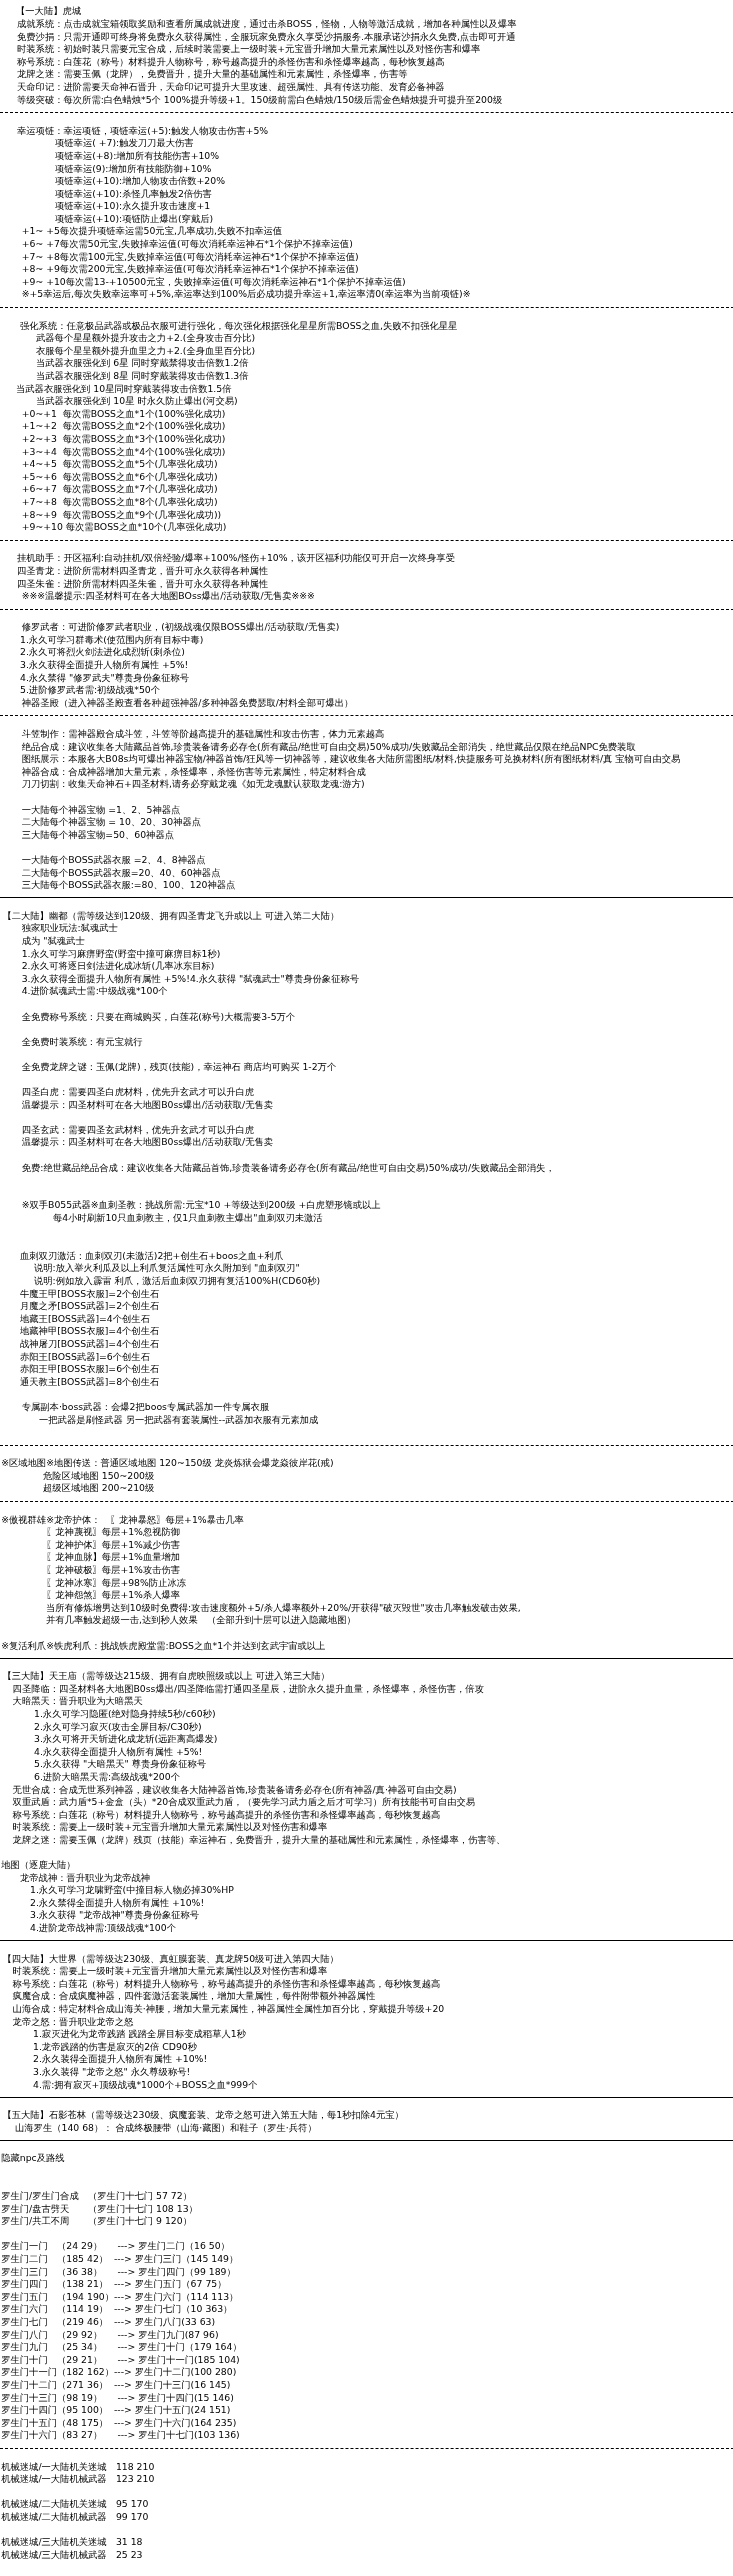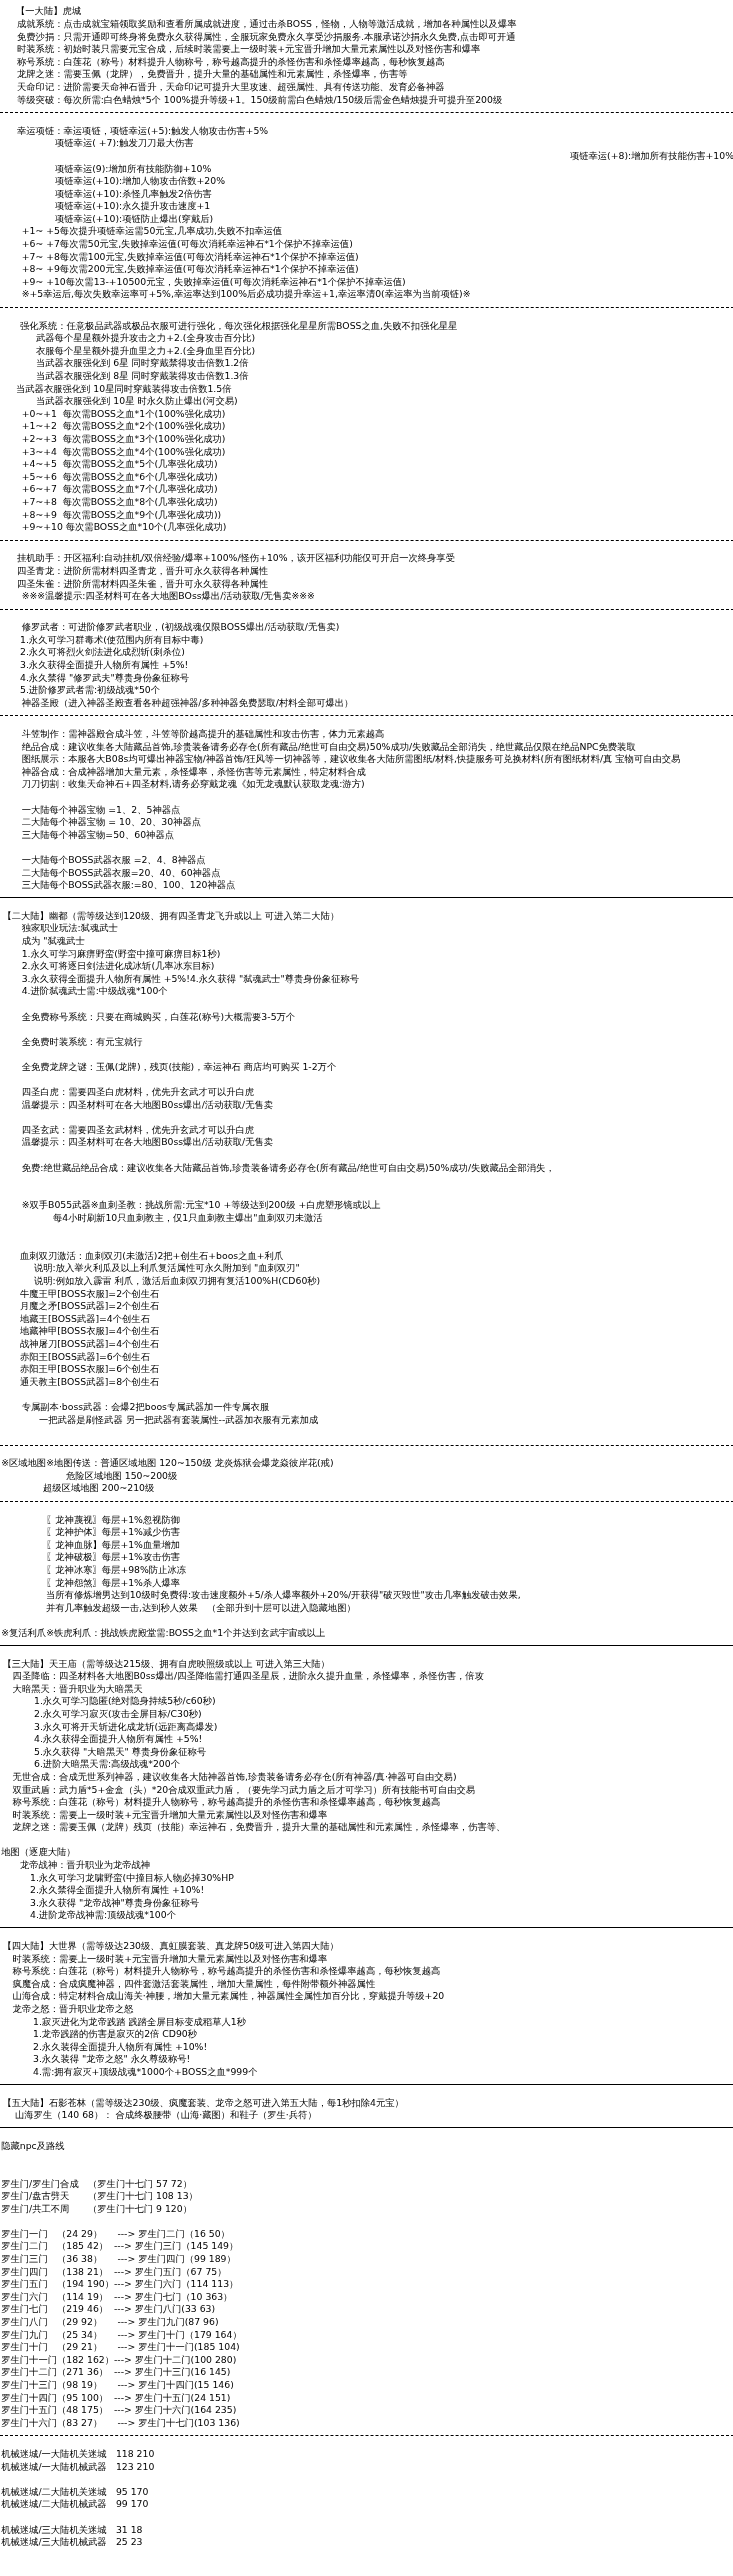--- a/index.html
+++ b/index.html
@@ -47,21 +47,21 @@
       <div class="ln text" style="padding-left: 17px;">成就系统：点击成就宝箱领取奖励和查看所属成就进度，通过击杀BOSS，怪物，人物等激活成就，增加各种属性以及爆率</div>
       <div class="ln text" style="padding-left: 17px;">免费沙捐：只需开通即可终身将免费永久获得属性，全服玩家免费永久享受沙捐服务.本服承诺沙捐永久免费,点击即可开通</div>
       <div class="ln text" style="padding-left: 17px;">时装系统：初始时装只需要元宝合成，后续时装需要上一级时装+元宝晋升增加大量元素属性以及对怪伤害和爆率</div>
       <div class="ln text" style="padding-left: 17px;">称号系统：白莲花（称号）材料提升人物称号，称号越高提升的杀怪伤害和杀怪爆率越高，每秒恢复越高</div>
       <div class="ln text" style="padding-left: 17px;">龙牌之迷：需要玉佩（龙牌），免费晋升，提升大量的基础属性和元素属性，杀怪爆率，伤害等</div>
       <div class="ln text" style="padding-left: 17px;">天命印记：进阶需要天命神石晋升，天命印记可提升大里攻速、超强属性、具有传送功能、发育必备神器</div>
       <div class="ln text" style="padding-left: 17px;">等级突破：每次所需:白色蜡烛*5个 100%提升等级+1。150级前需白色蜡烛/150级后需金色蜡烛提升可提升至200级</div>
       <div class="ln dash"><div class="dashbar"></div></div>
       <div class="ln text" style="padding-left: 17px;">幸运项链：幸运项链，项链幸运(+5):触发人物攻击伤害+5%</div>
       <div class="ln text" style="padding-left: 55px;">项链幸运( +7):触发刀刀最大伤害</div>
-      <div class="ln text" style="padding-left: 55px; text-align: right;">项链幸运(+8):增加所有技能伤害+10%</div>
+      <div class="ln text" style="padding-left: 55px;">项链幸运(+8):增加所有技能伤害+10%</div>
       <div class="ln text" style="padding-left: 55px;">项链幸运(9):增加所有技能防御+10%</div>
       <div class="ln text" style="padding-left: 55px;">项链幸运(+10):增加人物攻击倍数+20%</div>
       <div class="ln text" style="padding-left: 55px;">项链幸运(+10):杀怪几率触发2倍伤害</div>
       <div class="ln text" style="padding-left: 55px;">项链幸运(+10):永久提升攻击速度+1</div>
       <div class="ln text" style="padding-left: 55px;">项链幸运(+10):项链防止爆出(穿戴后)</div>
       <div class="ln text" style="padding-left: 21.7px;">+1~ +5每次提升项链幸运需50元宝,几率成功,失败不扣幸运值</div>
       <div class="ln text" style="padding-left: 21.7px;">+6~ +7每次需50元宝,失败掉幸运值(可每次消耗幸运神石*1个保护不掉幸运值)</div>
       <div class="ln text" style="padding-left: 21.7px;">+7~ +8每次需100元宝,失败掉幸运值(可每次消耗幸运神石*1个保护不掉幸运值)</div>
       <div class="ln text" style="padding-left: 21.7px;">+8~ +9每次需200元宝,失败掉幸运值(可每次消耗幸运神石*1个保护不掉幸运值)</div>
       <div class="ln text" style="padding-left: 21.7px;">+9~ +10每次需13-+10500元宝，失败掉幸运值(可每次消耗幸运神石*1个保护不掉幸运值)</div>
@@ -149,23 +149,24 @@
       <div class="ln text" style="padding-left: 20px;">战神屠刀[BOSS武器]=4个创生石</div>
       <div class="ln text" style="padding-left: 20px;">赤阳王[BOSS武器]=6个创生石</div>
       <div class="ln text" style="padding-left: 20px;">赤阳王甲[BOSS衣服]=6个创生石</div>
       <div class="ln text" style="padding-left: 20px;">通天教主[BOSS武器]=8个创生石</div>
       <div class="ln blank"></div>
       <div class="ln text" style="padding-left: 21.7px;">专属副本·boss武器：会爆2把boos专属武器加一件专属衣服</div>
       <div class="ln text" style="padding-left: 39px;">一把武器是刷怪武器 另一把武器有套装属性--武器加衣服有元素加成</div>
       <div class="ln blank"></div>
       <div class="ln dash"><div class="dashbar"></div></div>
       <div class="ln text" style="padding-left: 1.2px;">※区域地图※地图传送：普通区域地图 120~150级 龙炎炼狱会爆龙焱彼岸花(戒)</div>
-      <div class="ln text" style="padding-left: 43px; margin-left: 23px;">危险区域地图 150~200级</div>
+      <div class="ln text" style="padding-left: 43px;">危险区域地图 150~200级</div>
       <div class="ln text" style="padding-left: 43px;">超级区域地图 200~210级</div>
       <div class="ln dash"><div class="dashbar"></div></div>
+      <div class="ln text" style="padding-left: 1.2px;">※傲视群雄※龙帝护体：　〖龙神暴怒〗每层+1%暴击几率</div>
       <div class="ln text" style="padding-left: 46px;">〖龙神蔑视〗每层+1%忽视防御</div>
       <div class="ln text" style="padding-left: 46px;">〖龙神护体〗每层+1%减少伤害</div>
       <div class="ln text" style="padding-left: 46px;">〖龙神血脉】每层+1%血量增加</div>
       <div class="ln text" style="padding-left: 46px;">〖龙神破极〗每层+1%攻击伤害</div>
       <div class="ln text" style="padding-left: 46px;">〖龙神冰寒〗每层+98%防止冰冻</div>
       <div class="ln text" style="padding-left: 46px;">〖龙神怨煞〗每层+1%杀人爆率</div>
       <div class="ln text" style="padding-left: 46px;">当所有修炼增男达到10级时免费得:攻击速度额外+5/杀人爆率额外+20%/开获得"破灭毁世"攻击几率触发破击效果,</div>
       <div class="ln text" style="padding-left: 46px;">并有几率触发超级一击,达到秒人效果　（全部升到十层可以进入隐藏地图）</div>
       <div class="ln blank"></div>
       <div class="ln text" style="padding-left: 1.2px;">※复活利爪※铁虎利爪：挑战铁虎殿堂需:BOSS之血*1个并达到玄武宇宙或以上</div>

